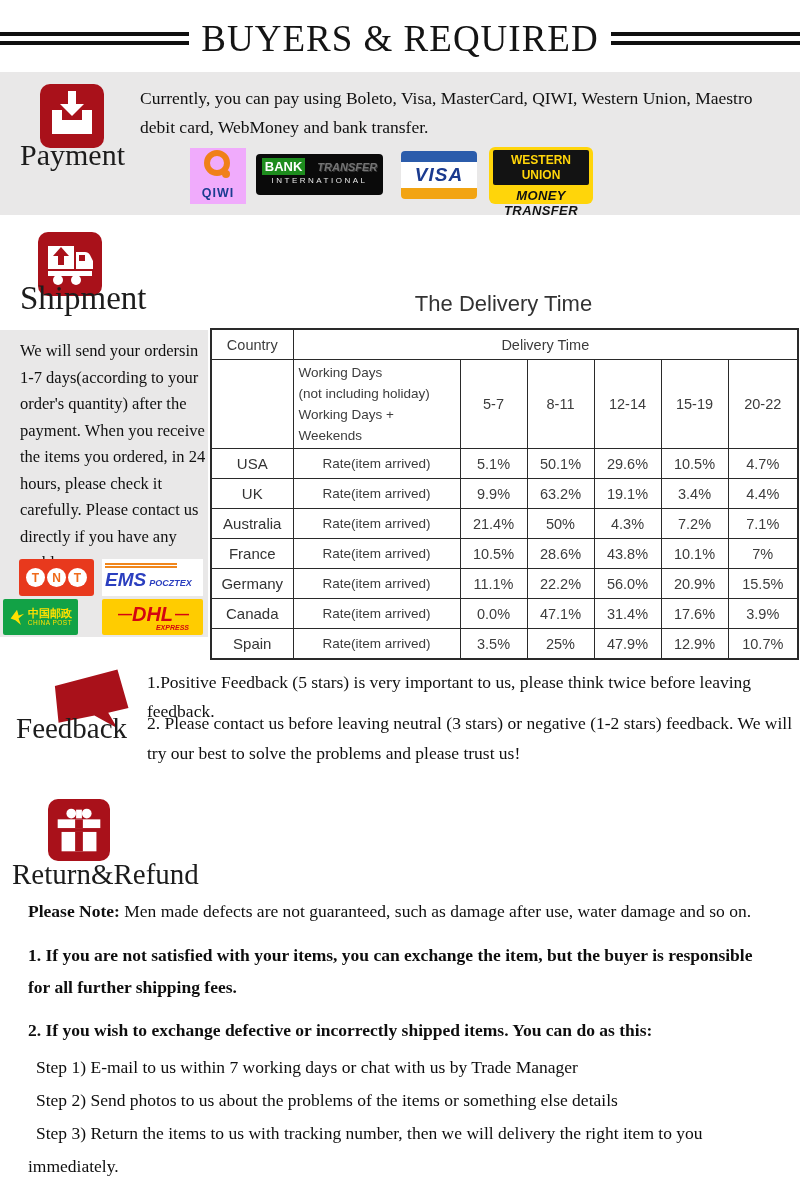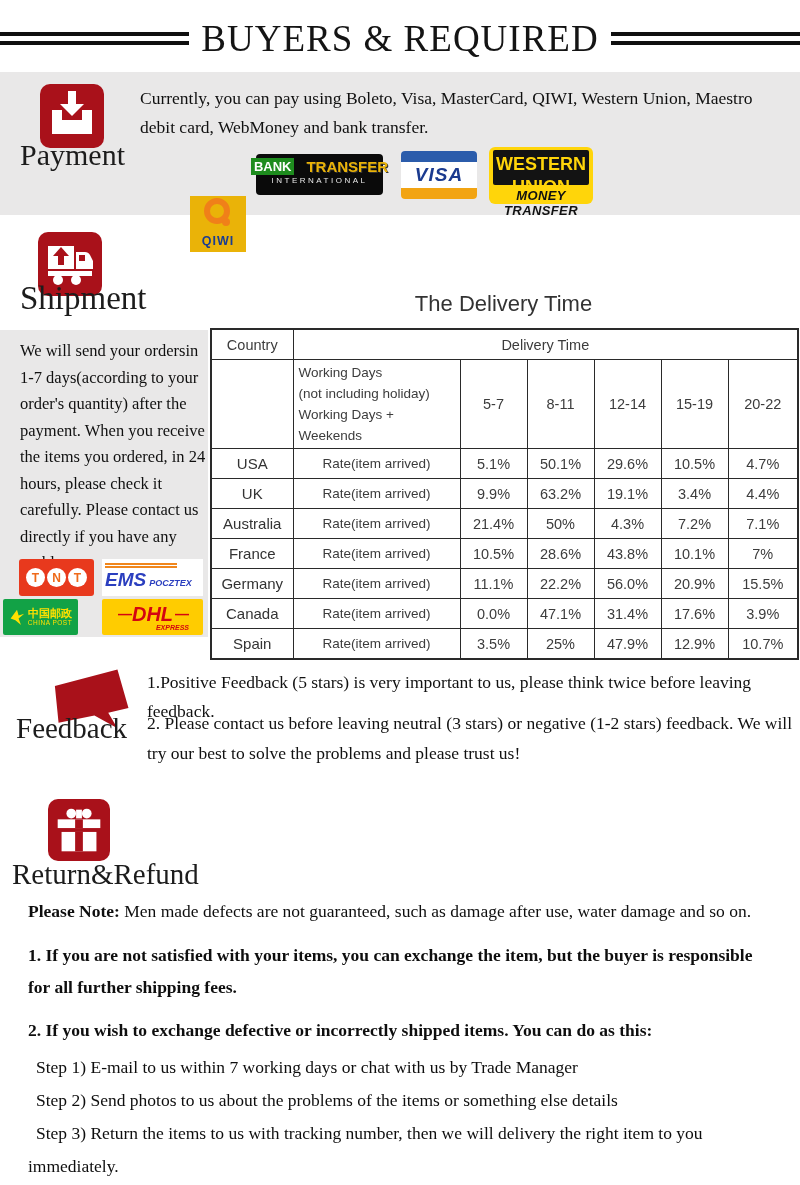--- a/index.html
+++ b/index.html
@@ -12,35 +12,35 @@
   .hdr-title{font-size:37px;letter-spacing:1px;color:#141414;white-space:nowrap;}
 
   
   .payment{position:absolute;top:72px;left:0;width:800px;height:143px;background:#e9e8e8;}
   .icon-box{background:#a9111a;border-radius:10px;}
   .pay-icon{position:absolute;left:40px;top:12px;width:64px;height:64px;}
   .pay-label{position:absolute;left:20px;top:66px;font-size:30px;color:#1c1c1c;}
   .pay-desc{position:absolute;left:140px;top:12px;width:650px;font-size:17.5px;line-height:29px;color:#101010;}
 
   .logo{position:absolute;box-sizing:border-box;font-family:"Liberation Sans",sans-serif;}
-  .qiwi{left:190px;top:76px;width:56px;height:56px;background:#eab308;text-align:center;padding-top:2px;margin-top:48px;}
+  .qiwi{left:190px;top:76px;width:56px;height:56px;background:#f0abfc;text-align:center;padding-top:2px;}
   .qiwi-txt{color:#1b3d91;font-weight:700;font-size:12.5px;letter-spacing:1px;}
   .bank{left:256px;top:82px;width:127px;height:41px;background:#0a0a0a;border-radius:4px;padding-top:4px;text-align:center;}
   .bank-row{display:flex;justify-content:center;align-items:center;gap:12px;}
   .bank-w1{background:#1e8c1e;color:#fff;font-weight:700;font-size:13px;padding:1px 3px;}
-  .bank-w2{color:#eab308;font-weight:900;font-size:15px;text-shadow:1px 1px 0 #333;}
+  .bank-w2{color:#737373;font-style:italic;font-weight:900;font-size:11px;text-shadow:1px 1px 0 #333;}
   .bank-sub{color:#e8e8e8;font-size:8px;letter-spacing:2.5px;margin-top:1px;}
   .visa{left:401px;top:79px;width:76px;height:48px;background:#fff;border-radius:4px;overflow:hidden;}
   .visa-top{height:11px;background:#2b5cab;}
   .visa-mid{height:26px;display:flex;align-items:center;justify-content:center;
             color:#1a3a8f;font-style:italic;font-weight:900;font-size:19px;letter-spacing:1px;}
   .visa-bot{height:11px;background:#f2a413;}
   .wu{left:489px;top:75px;width:104px;height:57px;background:#ffd50a;border-radius:6px;padding:3px 4px;}
   .wu-black{background:#131313;height:35px;border-radius:2px;color:#ffd50a;text-align:center;
-            font-weight:900;font-size:18px;line-height:1.25;padding-top:3px;box-sizing:border-box;}
+            font-weight:900;font-size:12px;line-height:1.25;padding-top:3px;box-sizing:border-box;}
   .wu-sub{text-align:center;font-weight:800;font-size:13px;color:#111;margin-top:3px;letter-spacing:.4px;font-style:italic;}
 
   
   .ship-icon{position:absolute;left:38px;top:232px;width:64px;height:64px;}
   .ship-label{position:absolute;left:20px;top:280px;font-size:33px;color:#1c1c1c;}
   .table-title{position:absolute;left:210px;top:291px;width:587px;text-align:center;
                font-family:"Liberation Sans",sans-serif;font-size:22px;color:#333;}
 
   
   .note-col{position:absolute;left:0;top:330px;width:208px;height:307px;background:#e9e8e8;}

